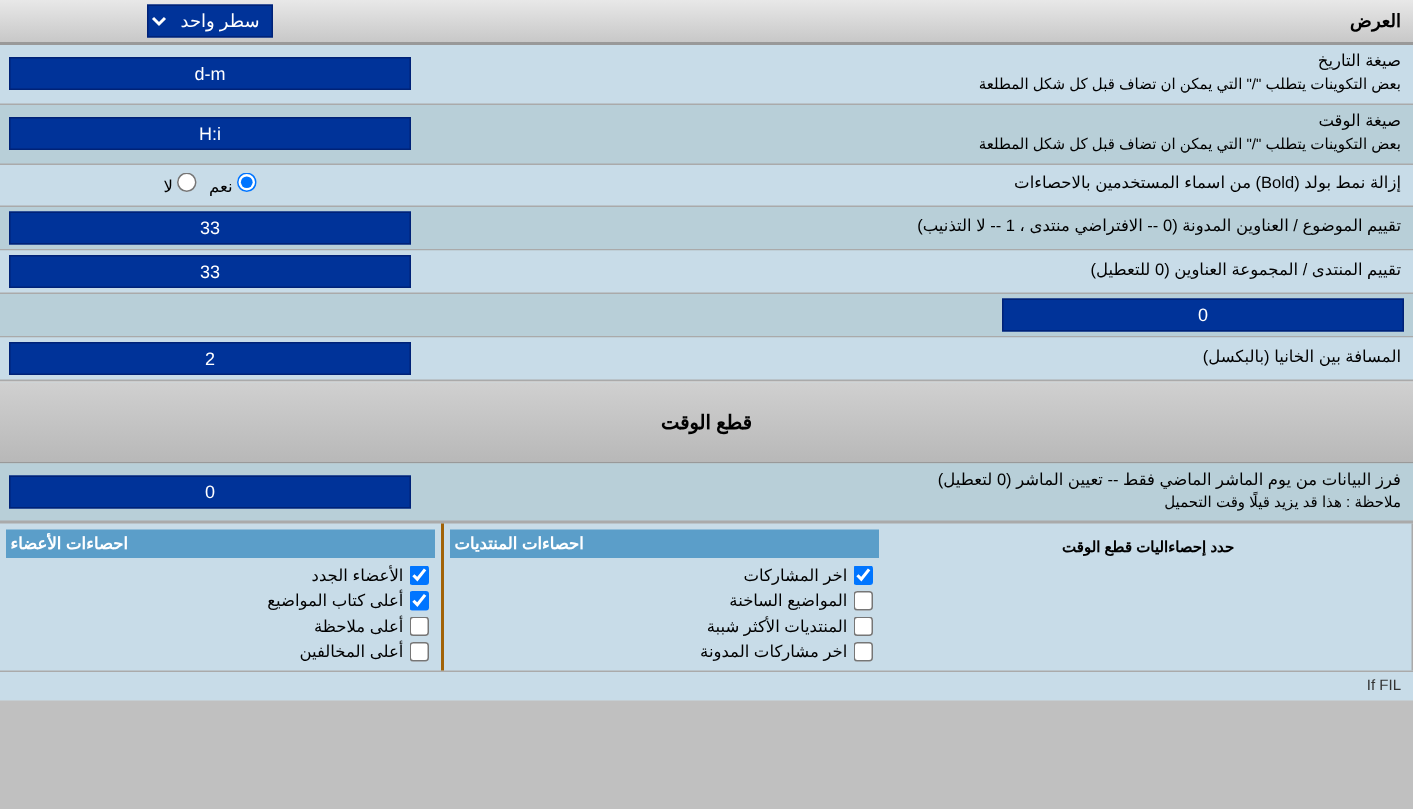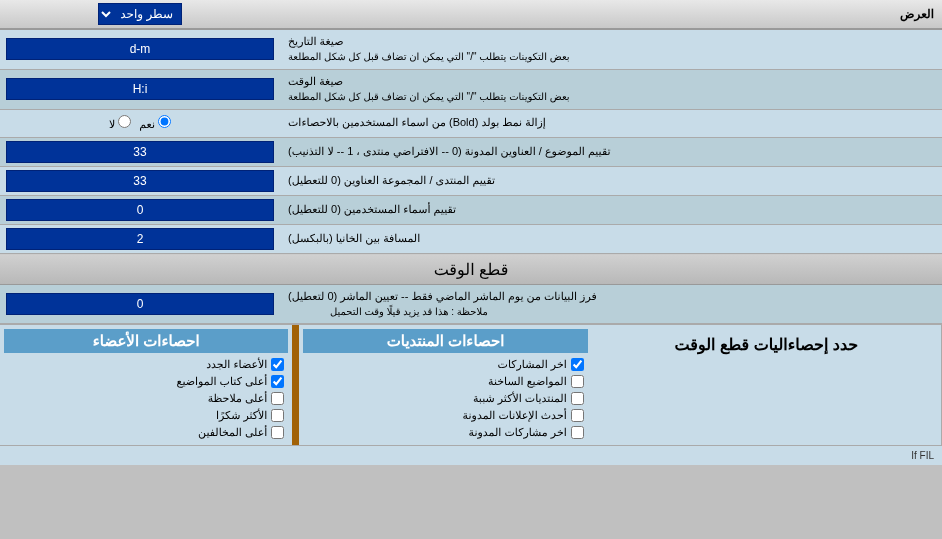--- a/index.html
+++ b/index.html
@@ -16,21 +16,21 @@
     .row {
       display: flex;
       align-items: center;
       border-bottom: 1px solid #aaa;
       min-height: 28px;
     }
     .label-cell {
       flex: 1;
       padding: 4px 8px;
       color: #000;
-      text-align: left;
+      text-align: right;
       font-size: 11px;
       line-height: 1.4;
     }
     .input-cell {
       width: 280px;
       padding: 3px 6px;
       display: flex;
       align-items: center;
       justify-content: center;
     }
@@ -80,47 +80,47 @@
     .header-input-area {
       width: 280px;
       text-align: center;
       padding: 3px 6px;
     }
     
     .section-title-row {
       background: linear-gradient(to bottom, #d0d0d0, #b8b8b8);
       border-bottom: 1px solid #999;
       border-top: 1px solid #ccc;
-      padding: 5px 8px;
-      font-weight: normal;
-      font-size: 16px;
+      padding: 19px 8px;
+      font-weight: bold;
+      font-size: 13px;
       text-align: center;
       width: 100%;
     }
     
     .stats-section {
       display: flex;
       border-top: 1px solid #aaa;
       background: #c8dce8;
     }
     .stats-col {
       flex: 1;
-      border-left: 7px solid #a16207;
+      border-left: 2px solid #a16207;
       padding: 4px;
     }
     .stats-col:last-child {
       border-left: none;
     }
     .stats-header {
       background: #5b9ec9;
       color: #fff;
-      text-align: center;
+      text-align: left;
       padding: 3px;
       font-weight: bold;
-      font-size: 15px;
+      font-size: 11px;
       margin-bottom: 3px;
     }
     .stats-item {
       display: flex;
       align-items: flex-end;
       padding: 2px 4px;
       font-size: 11px;
       color: #000;
     }
     .stats-item input[type=checkbox] {
@@ -191,21 +191,20 @@
   </div>
 
   <div class="row row-bg1">
     <div class="label-cell">تقييم المنتدى / المجموعة العناوين (0 للتعطيل)</div>
     <div class="input-cell">
       <input class="input-box" type="text" value="33" style="">
     </div>
   </div>
 
   <div class="row row-bg2">
-    <div class="label-cell">تقييم أسماء المستخدمين (0 للتعطيل)</div>
     <div class="input-cell">
       <input class="input-box" type="text" value="0" style="">
     </div>
   </div>
 
   <div class="row row-bg1">
     <div class="label-cell">المسافة بين الخانيا (بالبكسل)</div>
     <div class="input-cell">
       <input class="input-box" type="text" value="2" style="">
     </div>
@@ -219,67 +218,59 @@
       <span style="font-size:10px;margin-left:42px;">ملاحظة : هذا قد يزيد قيلًا وقت التحميل</span>
     </div>
     <div class="input-cell">
       <input class="input-box" type="text" value="0" style="">
     </div>
   </div>
 
   <div class="stats-section">
 
     <div class="stats-left-col">
-      <div style="padding:6px; font-size:16px; font-weight:bold; text-align:center;">حدد إحصاءاليات قطع الوقت</div>
+      <div style="padding:6px; font-size:10px; font-weight:bold; text-align:center;">حدد إحصاءاليات قطع الوقت</div>
     </div>
 
     <div class="stats-col">
       <div class="stats-header">احصاءات المنتديات</div>
       <div class="stats-item">
         <input type="checkbox" checked="" style="">
         <span>اخر المشاركات</span>
       </div>
       <div class="stats-item">
         <input type="checkbox" style="">
         <span>المواضيع الساخنة</span>
       </div>
       <div class="stats-item">
         <input type="checkbox" style="">
         <span>المنتديات الأكثر شببة</span>
       </div>
       <div class="stats-item">
         <input type="checkbox" style="">
-        <span>أحدث الإعلانات المدونة</span>
-      </div>
-      <div class="stats-item">
-        <input type="checkbox" style="">
         <span>اخر مشاركات المدونة</span>
       </div>
     </div>
 
     <div class="stats-col">
       <div class="stats-header">احصاءات الأعضاء</div>
       <div class="stats-item">
         <input type="checkbox" checked="" style="">
         <span>الأعضاء الجدد</span>
       </div>
       <div class="stats-item">
         <input type="checkbox" checked="" style="">
         <span>أعلى كتاب المواضيع</span>
       </div>
       <div class="stats-item">
         <input type="checkbox" style="">
         <span>أعلى ملاحظة</span>
       </div>
       <div class="stats-item">
         <input type="checkbox" style="">
-        <span>الأكثر شكرًا</span>
-      </div>
-      <div class="stats-item">
-        <input type="checkbox" style="">
         <span>أعلى المخالفين</span>
       </div>
     </div>
   </div>
 
   <div style="background:#c8dce8; padding:4px 8px; border-top:1px solid #aaa; font-size:10px; color:#333; text-align:right;">
     <span>If FIL</span>
   </div>
 </div>
 

